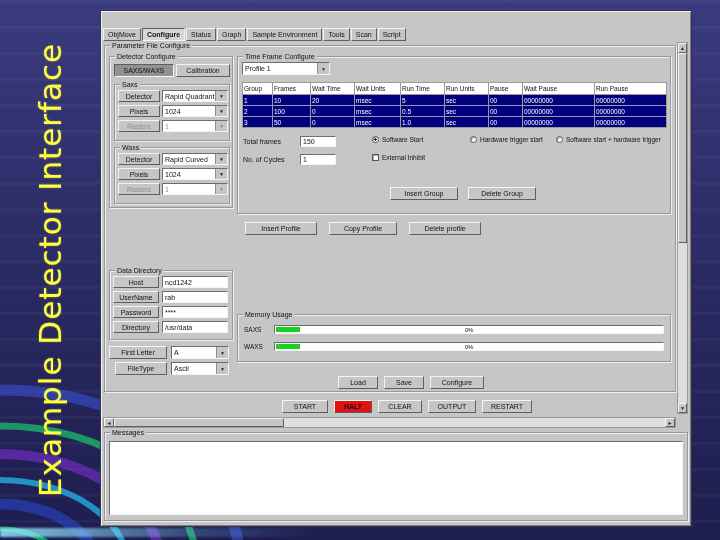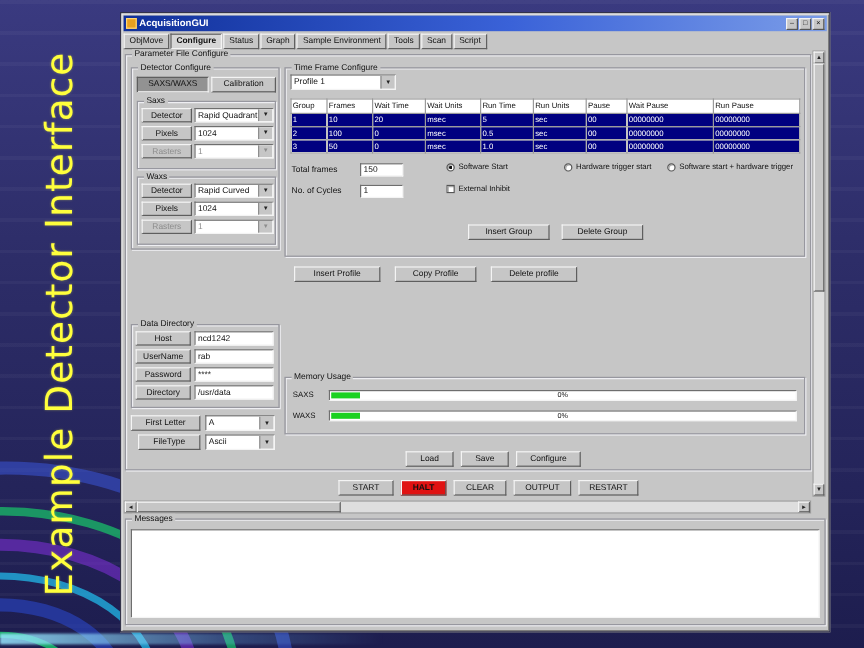--- a/index.html
+++ b/index.html
@@ -90,29 +90,20 @@
   </g>
 </svg>
 <div class="bottom-glow"></div>
 
 <div class="slide-title">
   <span>Example Detector Interface</span>
 </div>
 
 <div class="win">
 
-  <div class="titlebar">
-    <span class="app-icon"></span>
-    <span class="title">AcquisitionGUI</span>
-    <span class="tb-btns">
-      <span class="tb-btn">–</span>
-      <span class="tb-btn">□</span>
-      <span class="tb-btn">×</span>
-    </span>
-  </div>
 
   <div class="tabs">
     <span class="tab">ObjMove</span>
     <span class="tab selected">Configure</span>
     <span class="tab">Status</span>
     <span class="tab">Graph</span>
     <span class="tab">Sample Environment</span>
     <span class="tab">Tools</span>
     <span class="tab">Scan</span>
     <span class="tab">Script</span>

